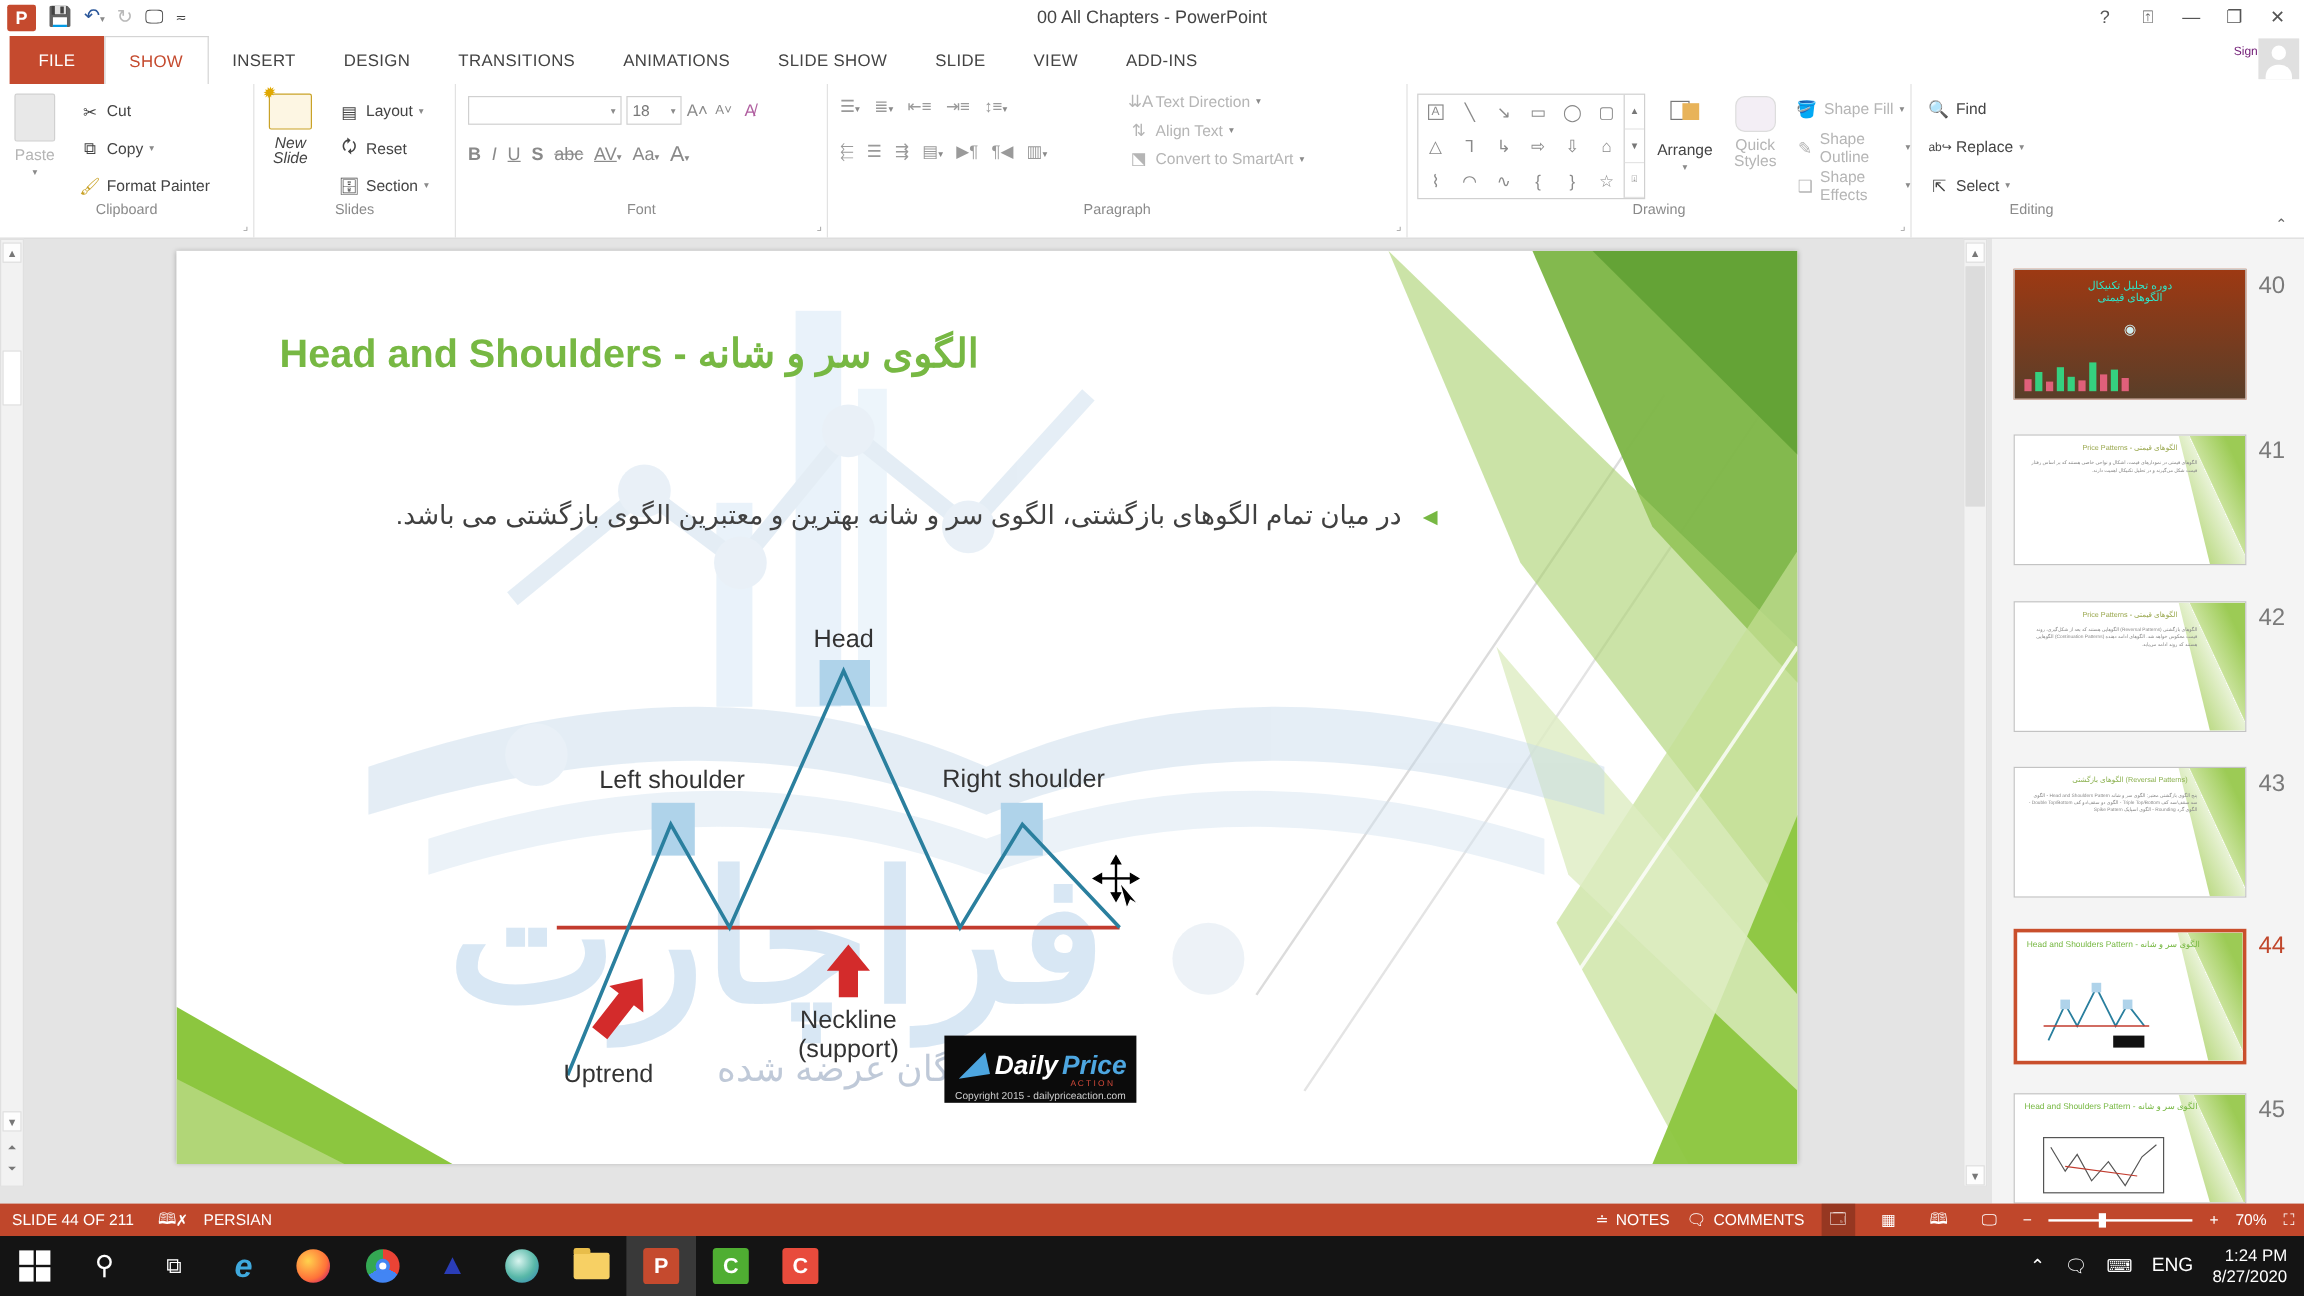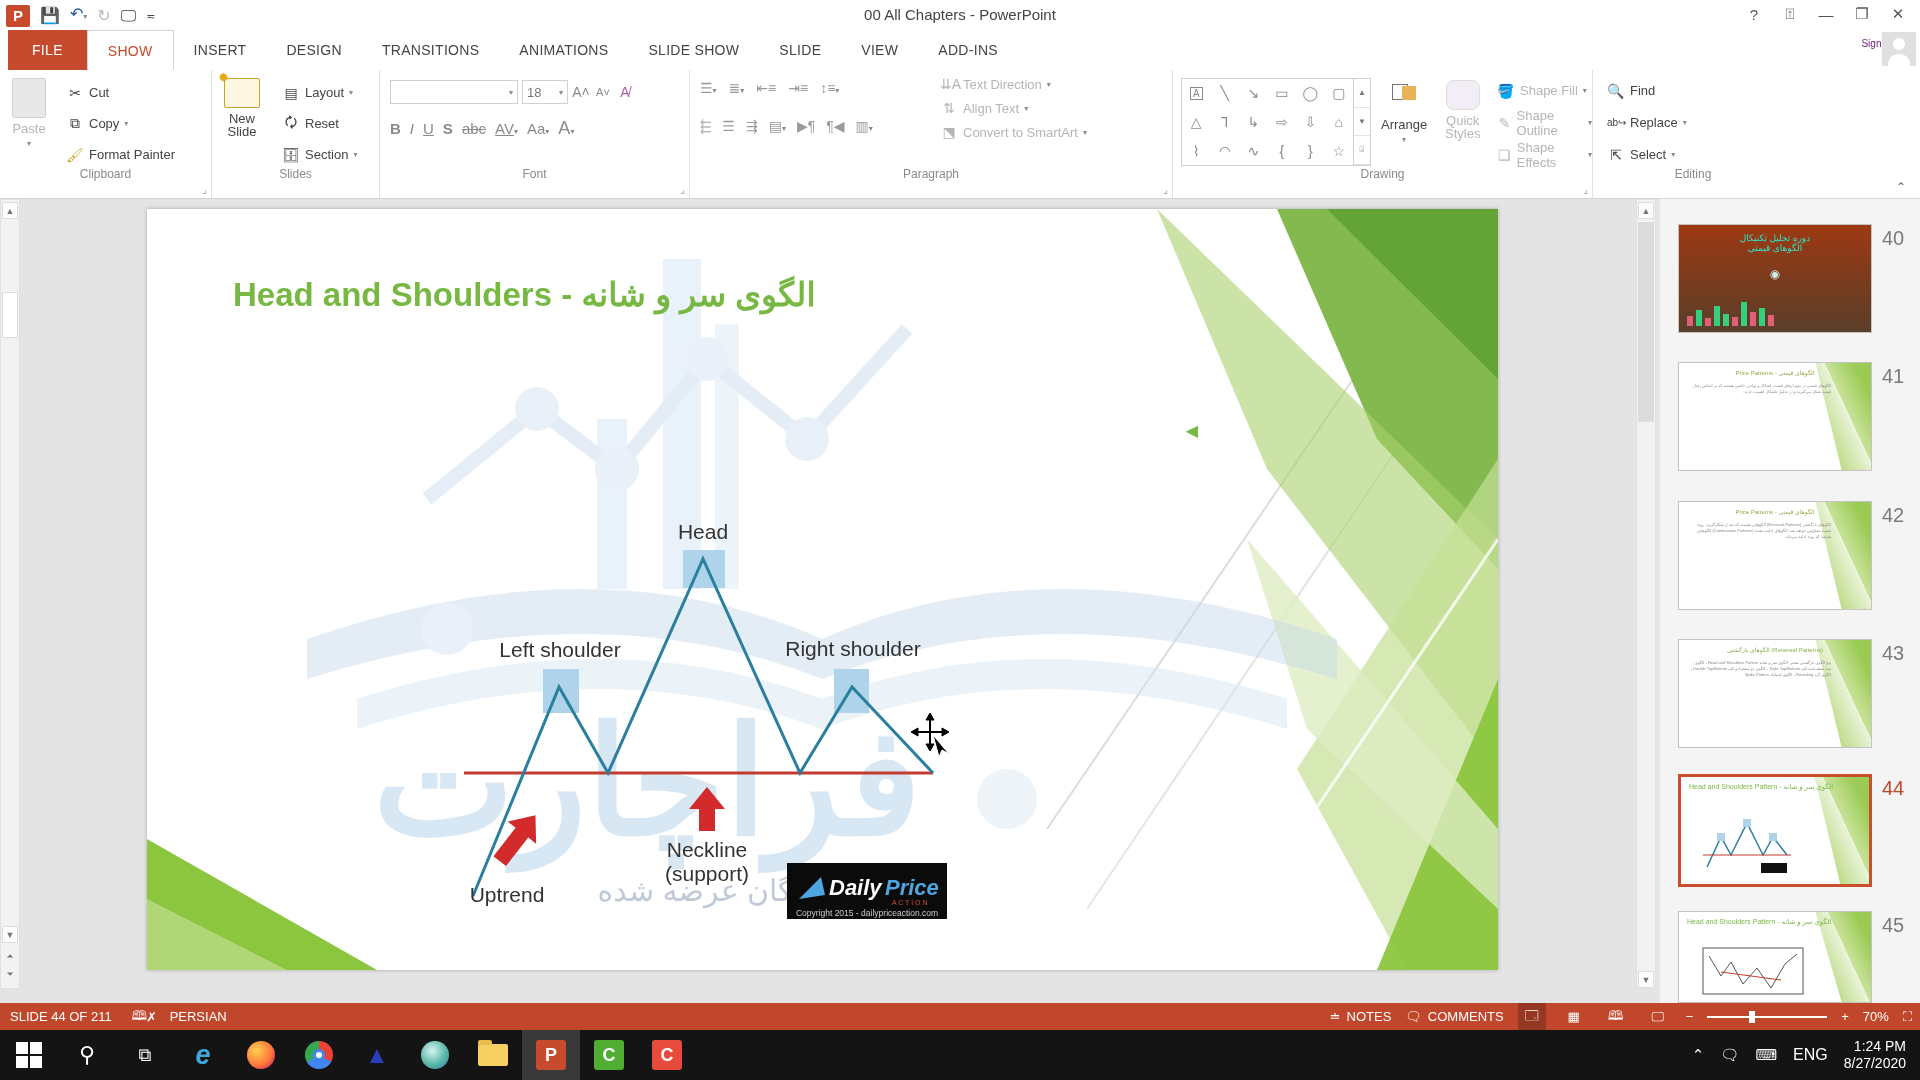--- a/index.html
+++ b/index.html
@@ -43,21 +43,21 @@
   .smallrow { display:flex; align-items:center; gap:5px; font-size:13px; height:25px; }
   .micon { font-size:14px; width:18px; text-align:center; }
   .dd { font-size:8px; color:#8a8a8a; }
 
   #g-clipboard { left:0; width:212px; }
   #paste { position:absolute; left:12px; top:8px; }
   #paste .clip { width:34px; height:40px; background:#e8e8e8; border:1px solid #d0d0d0; border-radius:2px; }
   #clip-items { position:absolute; left:66px; top:10px; display:flex; flex-direction:column; gap:6px; }
 
   #g-slides { left:212px; width:168px; }
-  #newslide { position:absolute; left:12px; top:8px; text-align:left; }
+  #newslide { position:absolute; left:12px; top:8px; text-align:left;font-style:italic; }
   .slideicon { width:36px; height:30px; border:1px solid #c9a227; background:#fdf6e3; border-radius:2px; position:relative; }
   .slideicon:before { content:"✹"; color:#e0a800; position:absolute; left:-7px; top:-9px; font-size:13px; }
   #slide-items { position:absolute; left:70px; top:10px; display:flex; flex-direction:column; gap:6px; }
 
   #g-font { left:380px; width:310px; }
   .combo { height:24px; border:1px solid #d0d0d0; background:#fff; font-size:13px; color:#777;
     display:flex; align-items:center; justify-content:space-between; padding:0 4px; }
   #fontrow1 { position:absolute; left:10px; top:10px; display:flex; gap:4px; align-items:center; }
   #fontrow2 { position:absolute; left:10px; top:48px; display:flex; gap:9px; align-items:center; color:#8a8a8a; font-size:15px; }
 
@@ -459,20 +459,21 @@
         <polygon points="764,523 771,519 771,527"></polygon>
           <polygon points="802,523 795,519 795,527"></polygon>
         <polygon points="786,526 792,548 795,541 802,545" fill="#000" stroke="#fff" stroke-width="1"></polygon>
       </g>
     </svg>
 
     <div id="slide-title">
       <div>Head and Shoulders  - الگوی سر و شانه</div>
     </div>
     <div id="bullet-mark">◀</div>
+    <div id="bullet-line">در میان تمام الگوهای بازگشتی، الگوی سر و شانه بهترین و معتبرین الگوی بازگشتی می باشد.</div>
   </div>
 
   <div class="scrollstrip" style="left:1636px;top:0;height:790px">
     <div class="sbtn" style="top:2px">▲</div>
     <div class="sbtn" style="top:22px;height:200px;background:#dcdcdc"></div>
     <div class="sbtn" style="top:771px">▼</div>
   </div>
 
   <div id="thumbpane">
     <div class="thumb" style="top:25px;height:109px;background:#c2410c">

